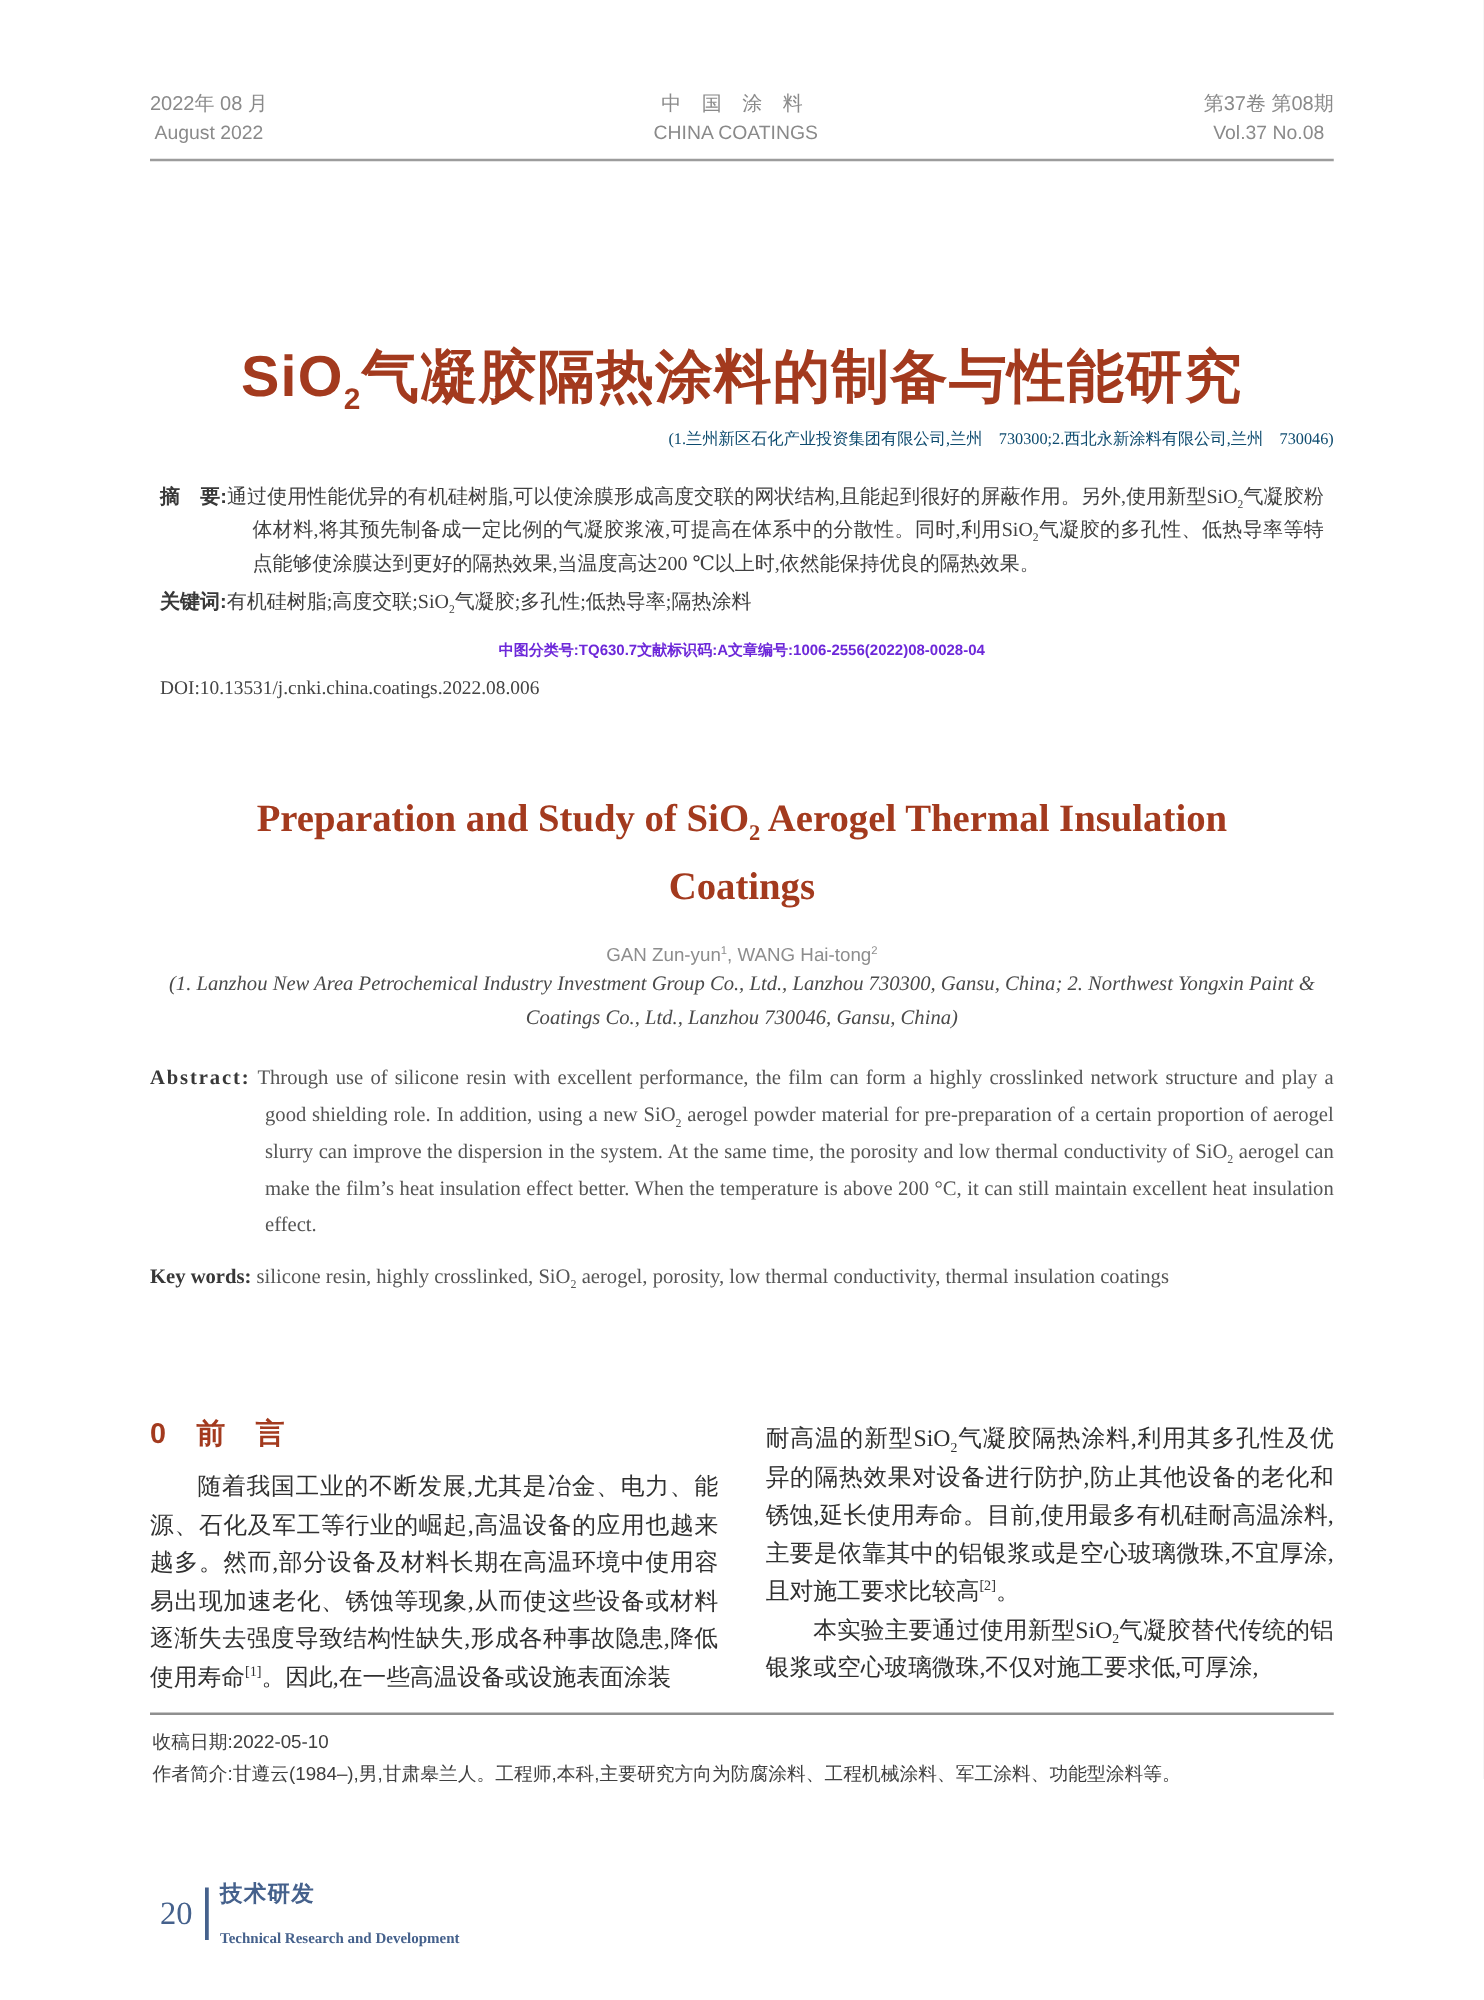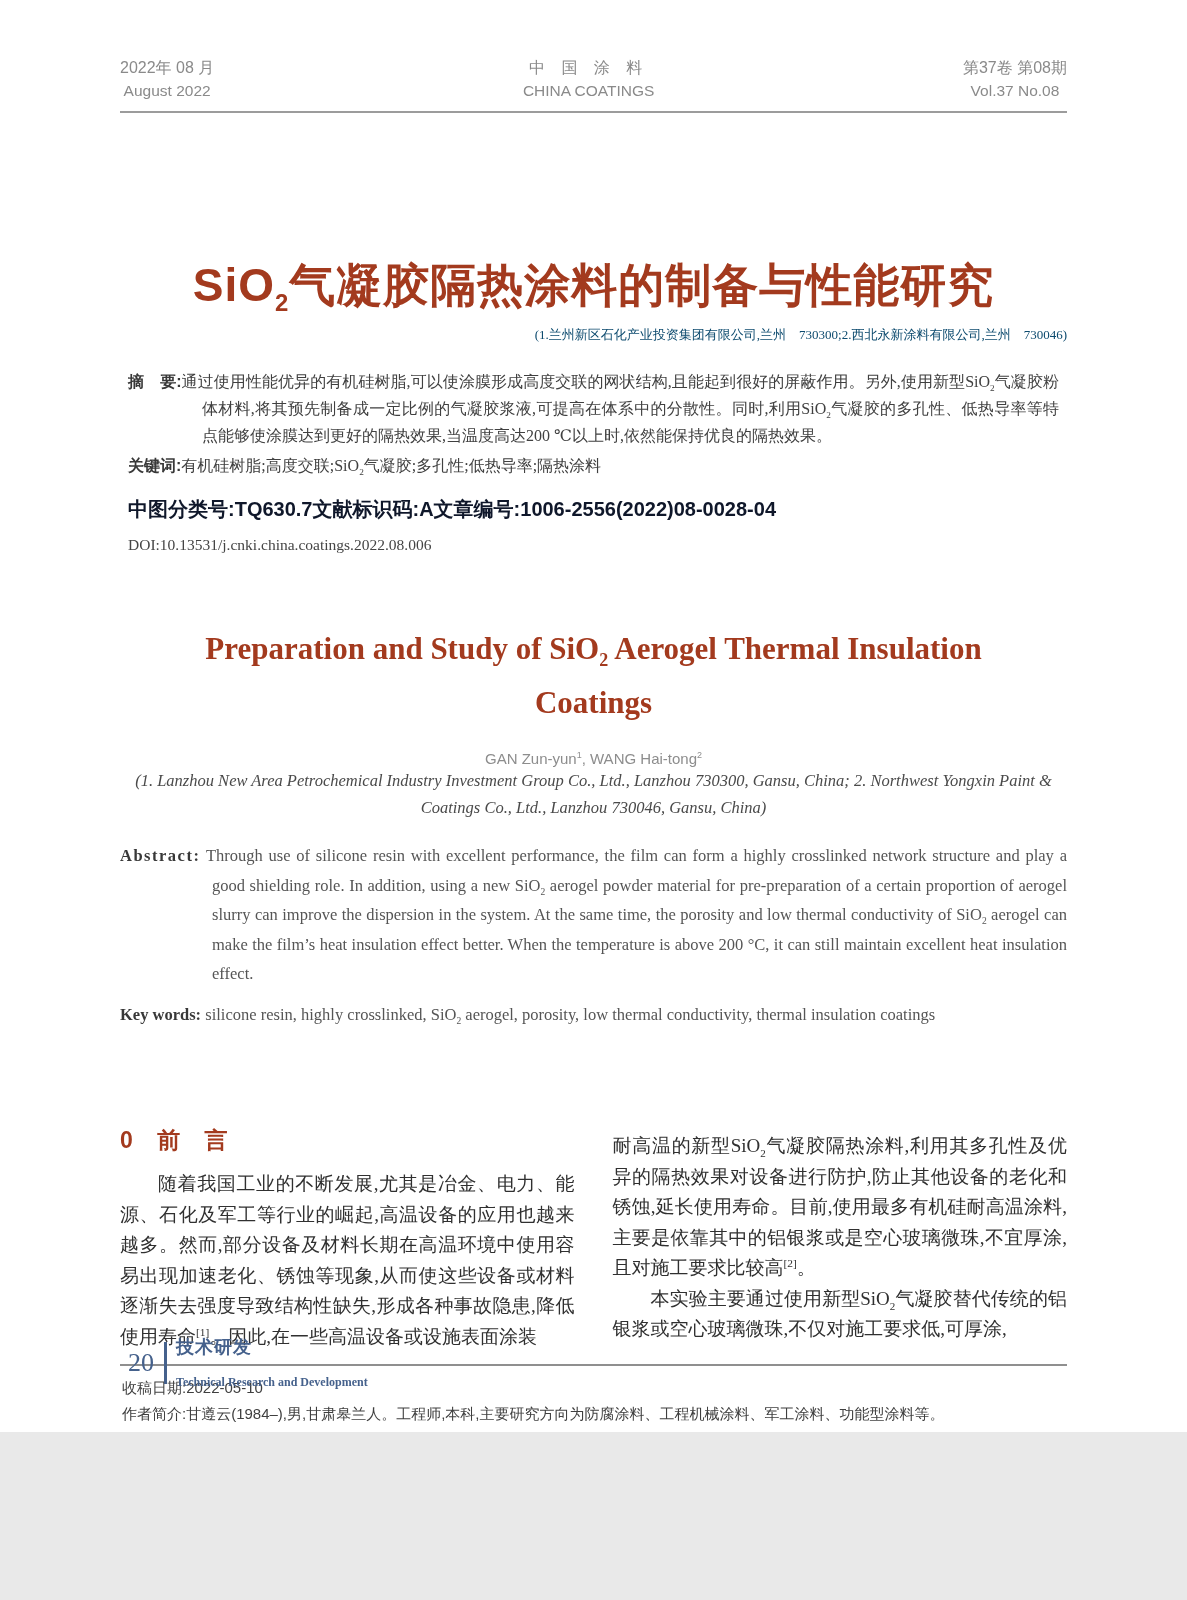--- a/index.html
+++ b/index.html
@@ -4,57 +4,57 @@
 <style>
   :root{
     --accent:#a33a1e;
     --footer-blue:#45618c;
     --gray:#8a8a8a;
     --ink:#3c3c3c;
   }
   *{margin:0;padding:0;box-sizing:border-box;}
   html,body{background:#e9e9e9;}
   .page{
-    width:1187px;height:1432px;background:#ffffff;margin:0 auto;
+    width:1187px;height:1600px;background:#ffffff;margin:0 auto;
     padding:56px 120px 0 120px;overflow:hidden;position:relative;
     font-family:"Liberation Serif","DejaVu Serif",serif;color:var(--ink);
   }
   sup{font-size:60%;line-height:0;vertical-align:super;}
   sub{font-size:58%;line-height:0;vertical-align:sub;}
 
   
   .header{display:flex;justify-content:space-between;align-items:flex-end;
     border-bottom:2px solid #9c9c9c;padding-bottom:9px;color:var(--gray);
     font-family:"Liberation Sans","DejaVu Sans",sans-serif;}
   .h-cell{line-height:23px;font-size:16px;}
   .h-cell .en{font-size:15.5px;text-align:center;}
   .h-center{text-align:center;}
   .h-center .zh{letter-spacing:6px;}
-  .h-right{text-align:right;}
+  .h-right{text-align:right;margin-top:16px;}
 
   
   .title-zh{
     margin-top:142px;text-align:center;color:var(--accent);
     font-family:"Liberation Sans","DejaVu Sans",sans-serif;
     font-weight:bold;font-size:46px;letter-spacing:1px;
   }
   .title-zh sub{font-size:52%;}
   .authors-zh{margin-top:26px;text-align:center;font-size:17.5px;color:#333;}
   .aff-zh{margin-top:9px;text-align:right;font-size:13px;color:#0c4a6e;}
 
   
   .hang{text-align:justify;}
   .lab{font-family:"Liberation Sans","DejaVu Sans",sans-serif;font-weight:bold;color:#383838;}
   .abs-zh{margin:24px 8px 0 8px;font-size:16px;line-height:27px;
     padding-left:74px;text-indent:-74px;color:#404040;}
   .kw-zh{margin:3px 8px 0 8px;font-size:16px;line-height:27px;
     padding-left:68px;text-indent:-68px;color:#404040;}
-  .meta-row{margin-top:17px;display:flex;justify-content:flex-start;
+  .meta-row{margin-top:17px;display:flex;justify-content:center;
     font-family:"Liberation Sans","DejaVu Sans",sans-serif;font-weight:600;
-    font-size:20px;color:#0f172a;padding:0 8px;}
+    font-size:12px;color:#6d28d9;padding:0 8px;}
   .doi{margin-top:13px;font-size:15.5px;color:#444;padding-left:8px;}
 
   
   .title-en{
     margin:68px auto 0 auto;max-width:900px;text-align:center;color:var(--accent);
     font-size:31px;font-weight:bold;line-height:54px;
   }
   .authors-en{margin-top:20px;text-align:center;color:#8d8d8d;
     font-family:"Liberation Sans","DejaVu Sans",sans-serif;font-size:15px;}
   .aff-en{margin-top:0;text-align:center;font-style:italic;font-size:16.5px;

